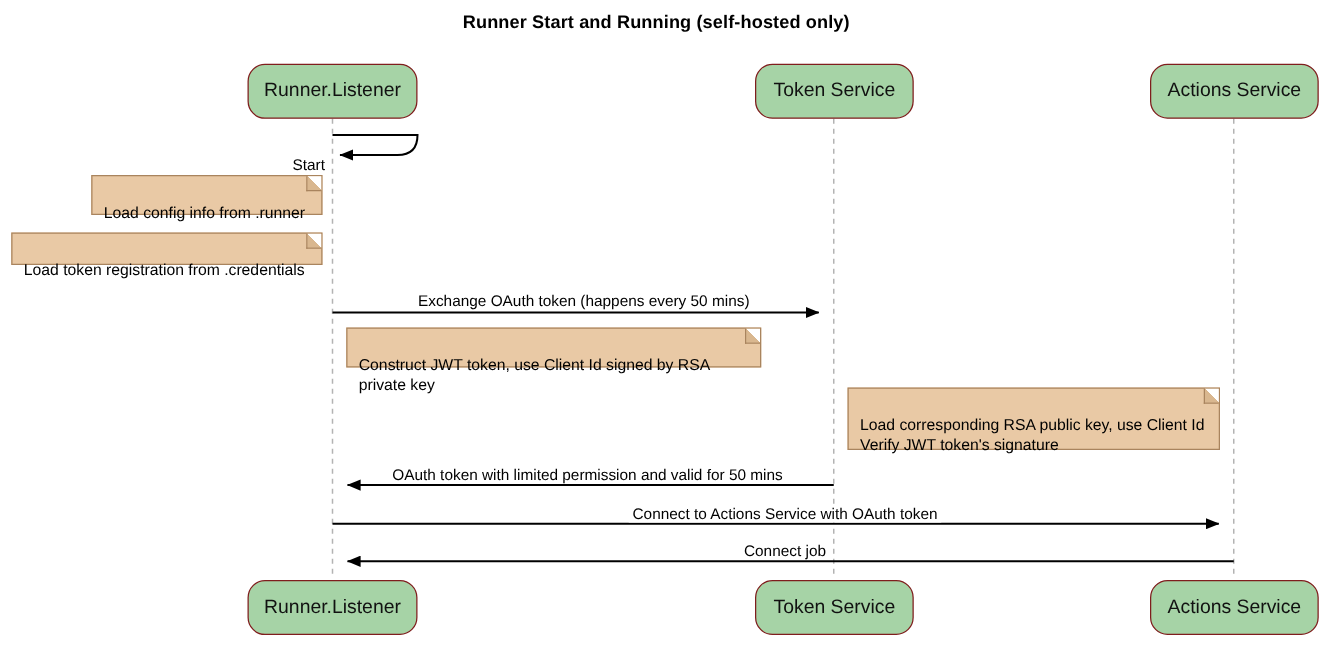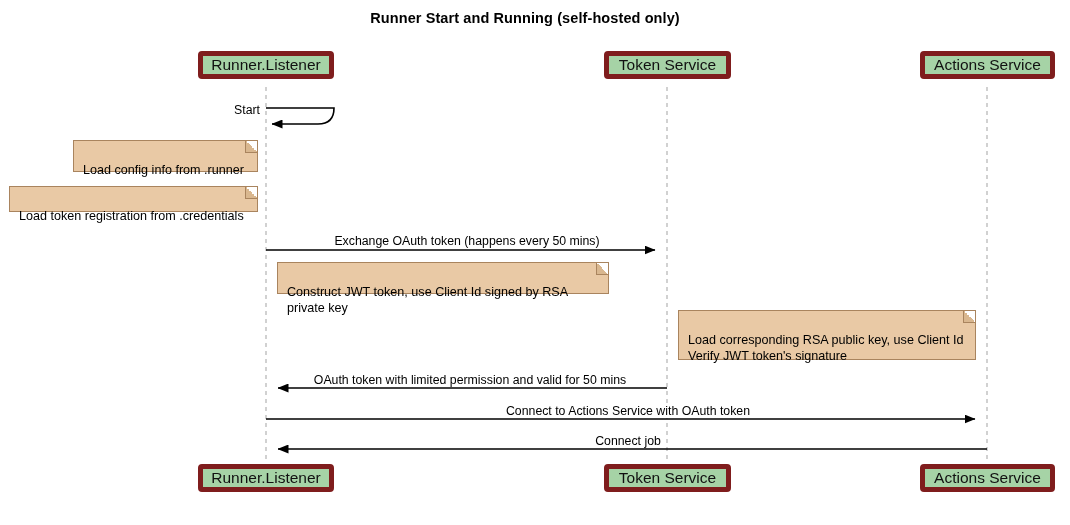--- a/index.html
+++ b/index.html
@@ -30,28 +30,28 @@
     text-align: center;
     font-size: 14.5px;
     font-weight: bold;
     letter-spacing: 0.1px;
   }
   
   .participant {
     position: absolute;
     box-sizing: border-box;
     background: #a6d3a6;
-    border: 5px solid #7f1d1d;
-    border-radius: 4px;
+    border: 1px solid #7f1d1d;
+    border-radius: 14px;
     display: flex;
     align-items: center;
     justify-content: center;
     font-size: 15.5px;
     color: #111111;
-    height: 28px;
+    height: 44px;
     white-space: nowrap;
   }
   
   .note {
     position: absolute;
     box-sizing: border-box;
     background: #e9c9a5;
     border: 1px solid #a9845e;
     font-size: 12.6px;
     color: #000000;
@@ -78,20 +78,21 @@
     background: #ffffff;
     padding: 0 3px;
   }
   .msg-label.center {
     transform: translateX(-50%);
     text-align: center;
   }
   .msg-label.rightal {
     transform: translateX(-100%);
     text-align: left;
+    margin-top: 22px;
   }
 </style>
 </head>
 <body>
 
 <div class="diagram-title">Runner Start and Running (self-hosted only)</div>
 
 <svg id="canvas" width="1070" height="525" viewBox="0 0 1070 525" xmlns="http://www.w3.org/2000/svg">
   <defs>
     <marker id="arrowhead-right" markerWidth="11" markerHeight="9" refX="10.5" refY="4.5" orient="auto" markerUnits="userSpaceOnUse">

